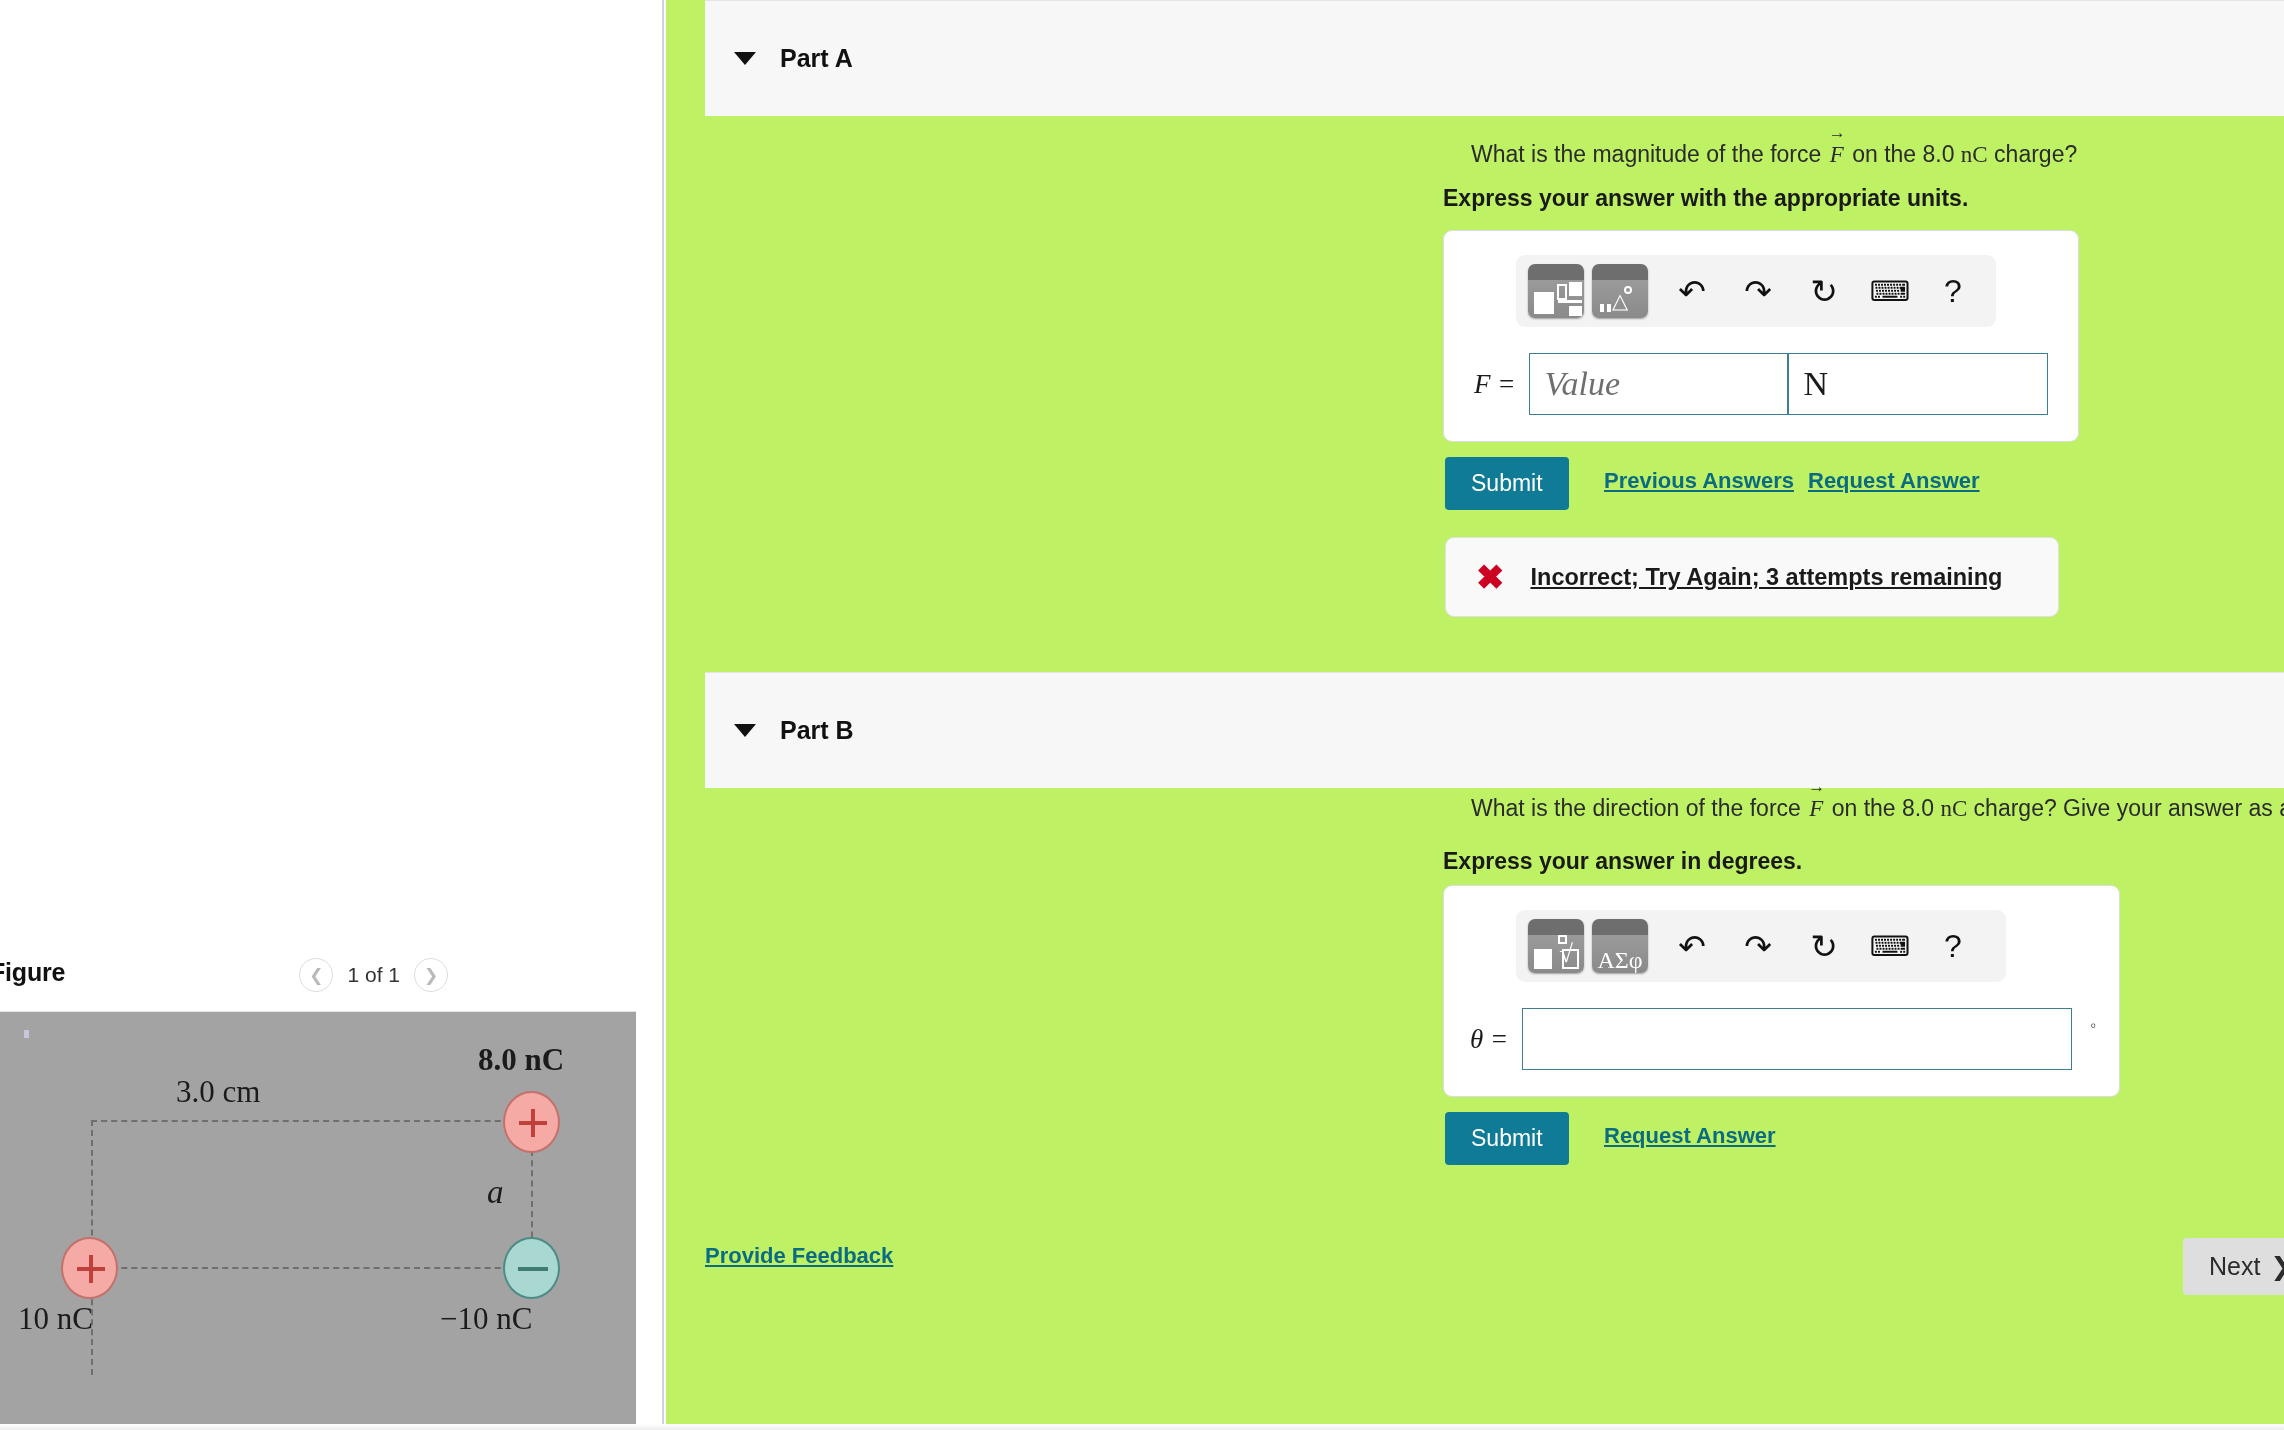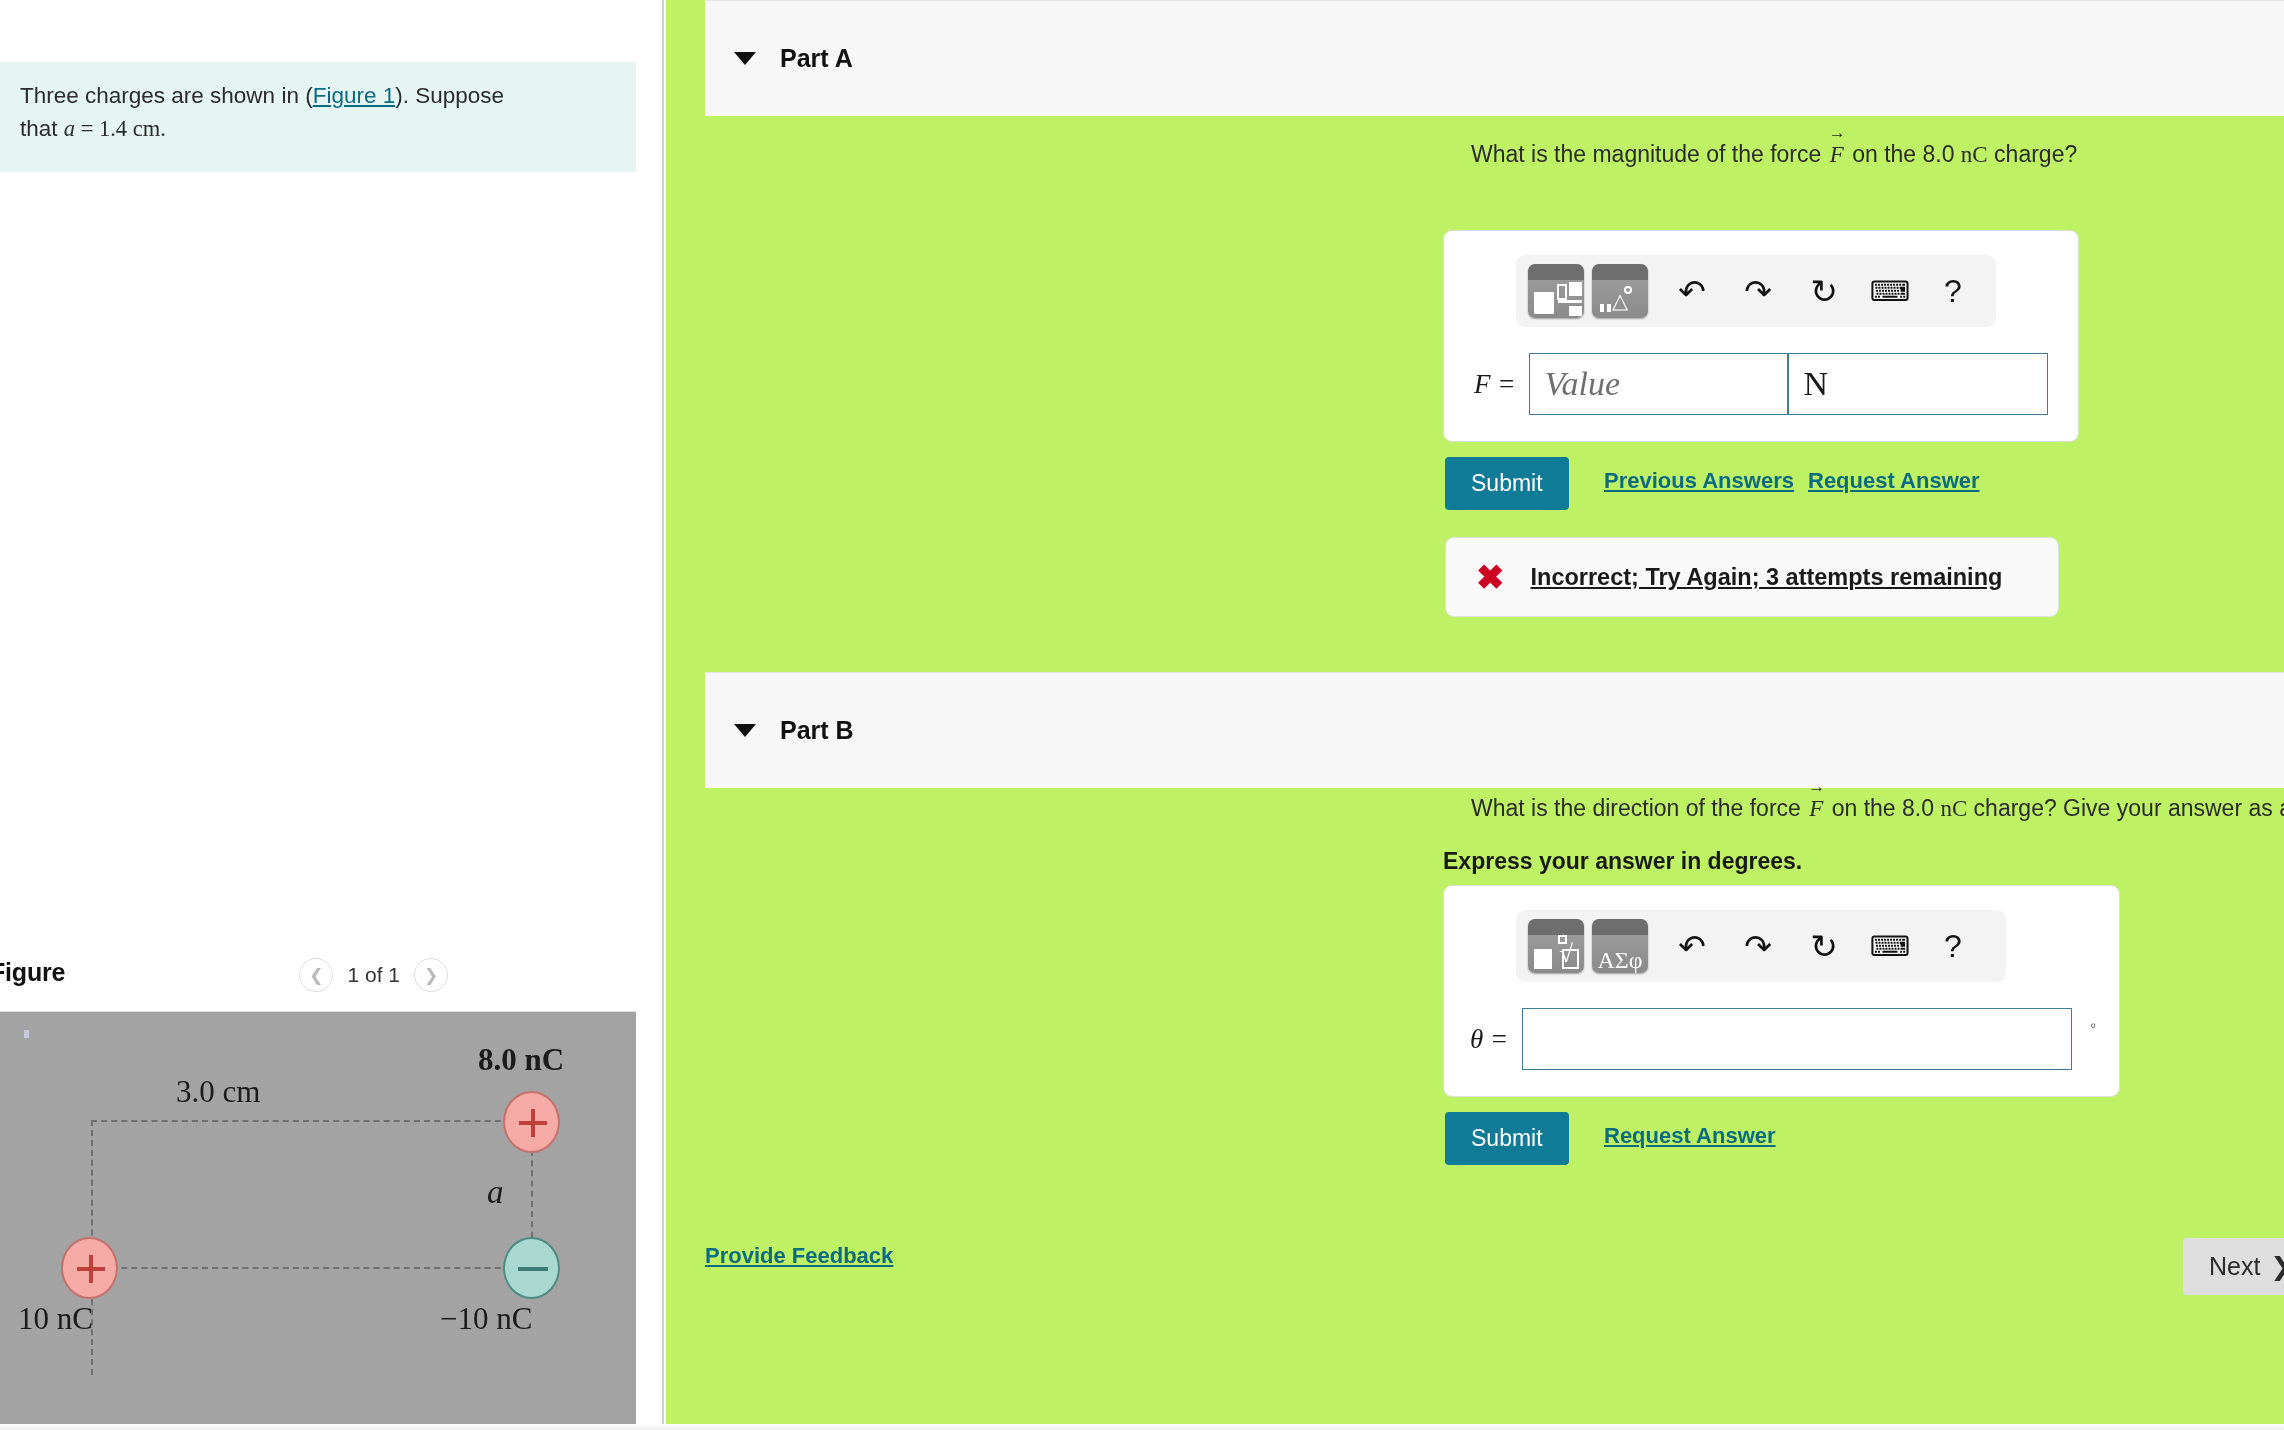--- a/index.html
+++ b/index.html
@@ -198,26 +198,20 @@
     background: linear-gradient(#ffffff, #ededed);
   }
 </style>
 </head>
 <body>
 
 <div class="page">
 
   <div class="left-pane">
 
-    <div class="prompt-box">
-      <div class="prompt-text">
-        <span>Three charges are shown in (</span><span class="fig-link">Figure 1</span><span>). Suppose</span><br>
-        <span>that </span><span class="mathvar">a</span><span class="mathup"> = 1.4 cm.</span>
-      </div>
-    </div>
 
     <div class="figure-head">
       <div class="figure-title">Figure</div>
       <div class="pager">
         <div class="pg-btn">❮</div>
         <div class="pg-label">1 of 1</div>
         <div class="pg-btn">❯</div>
       </div>
     </div>
 
@@ -253,20 +247,21 @@
 
   <div class="right-pane">
 
     <div class="part-header" style="top:0;">
       <div class="caret"></div>
       <div class="part-title">Part A</div>
     </div>
 
     <div class="q-text" style="top:138px;"><span>What is the magnitude of the force </span><span class="vecF">F</span><span> on the 8.0 </span><span class="mathup">nC</span><span> charge?</span></div>
 
+    <div class="q-bold" style="top:185px;">Express your answer with the appropriate units.</div>
 
     <div class="ans-box" style="left:777px; top:230px; width:636px; height:212px;">
       <div class="tool-strip" style="left:72px; top:24px; width:480px; height:72px;">
         <div class="tbtn" style="margin-left:12px;">
           <div class="wblk" style="left:6px;  top:28px; width:20px; height:22px;"></div>
           <div class="oblk" style="left:29px; top:20px; width:10px; height:16px;"></div>
           <div class="wblk" style="left:41px; top:18px; width:13px; height:14px;"></div>
           <div class="wblk" style="left:30px; top:36px; width:24px; height:3px;"></div>
           <div class="wblk" style="left:41px; top:42px; width:13px; height:10px;"></div>
         </div>

